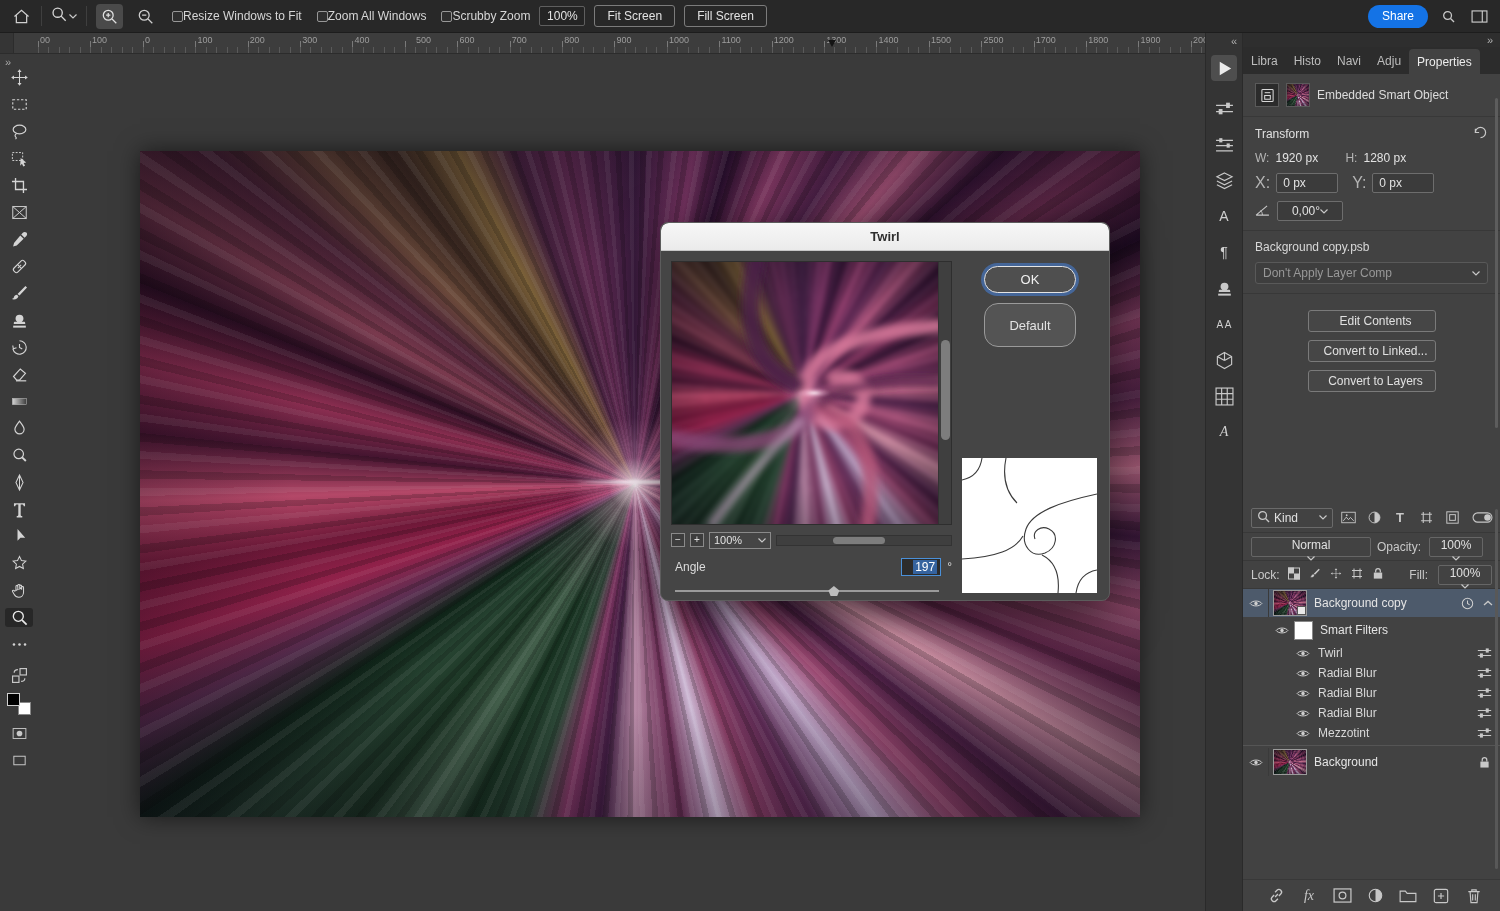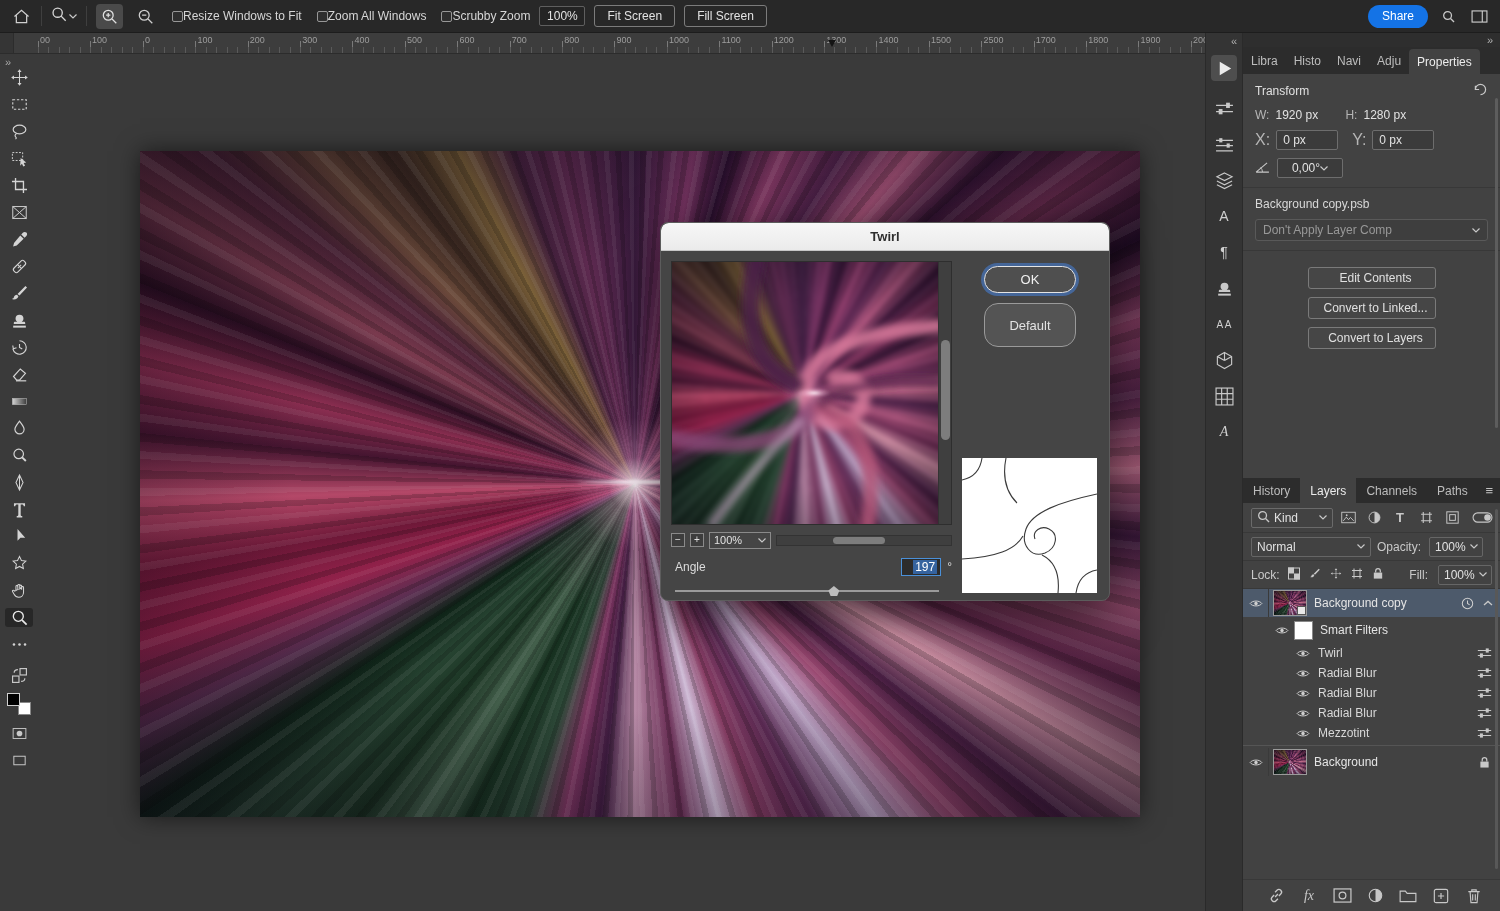--- a/index.html
+++ b/index.html
@@ -114,21 +114,21 @@
 
   #layers-panel{position:absolute;left:0;right:0;top:470px;bottom:0;background:#424242;}
   .filter-bar{height:30px;display:flex;align-items:center;gap:4px;padding:0 6px 0 8px;border-bottom:1px solid #383838;}
   .kind-select{width:82px;height:20px;border:1px solid #6a6a6a;border-radius:2px;display:flex;align-items:center;gap:4px;padding:0 5px;font-size:12px;color:#e0e0e0;}
   .kind-select .grow{flex:1;}
   .fbtn{width:22px;height:20px;display:grid;place-items:center;}
   .fbtn svg{width:15px;height:13px;}
   .tglyph{font-size:13px;color:#c8c8c8;font-weight:bold;}
   .ftoggle{margin-left:auto;display:grid;place-items:center;width:24px;}
   .blend-bar{height:28px;display:flex;align-items:center;gap:6px;padding:0 8px;border-bottom:1px solid #383838;font-size:12px;color:#c9c9c9;}
-  .mini-select{height:20px;border:1px solid #666;border-radius:2px;display:flex;align-items:center;justify-content:space-between;gap:4px;padding:0 5px;font-size:12px;color:#e0e0e0;}
+  .mini-select{height:20px;border:1px solid #666;border-radius:2px;display:flex;align-items:center;justify-content:space-between;gap:4px;padding:0 5px;font-size:12px;color:#e0e0e0;flex-direction:column;}
   .blend-select{width:120px;}
   .op-select{width:54px;margin-left:2px;}
   .lock-bar{height:28px;display:flex;align-items:center;gap:8px;padding:0 8px;border-bottom:1px solid #383838;font-size:12px;color:#c9c9c9;justify-content:center;}
   .lockicons{display:flex;align-items:center;gap:9px;}
   .lockicons svg{width:12px;height:13px;}
   .fill-lbl{margin-left:auto;}
   #layer-list{display:flex;flex-direction:column;}
   .lrow{height:28px;display:flex;align-items:center;position:relative;}
   .lrow.sel{background:#4d5a6b;}
   .eyecell{width:26px;min-width:26px;align-self:stretch;display:flex;align-items:center;justify-content:center;border-right:1px solid #3a3a3a;}
@@ -253,21 +253,21 @@
     <div class="ticks-major"></div>
     <div class="ticks-minor"></div>
     <div id="ruler-labels">
         <span class="rlbl" style="left:40px">00</span>
         <span class="rlbl" style="left:92px">100</span>
         <span class="rlbl" style="left:145px">0</span>
         <span class="rlbl" style="left:197.4px">100</span>
         <span class="rlbl" style="left:249.8px">200</span>
         <span class="rlbl" style="left:302.2px">300</span>
         <span class="rlbl" style="left:354.6px">400</span>
-        <span class="rlbl" style="left:407px">500</span>
+        <span class="rlbl" style="left:416px">500</span>
         <span class="rlbl" style="left:459.4px">600</span>
         <span class="rlbl" style="left:511.8px">700</span>
         <span class="rlbl" style="left:564.2px">800</span>
         <span class="rlbl" style="left:616.5999999999999px">900</span>
         <span class="rlbl" style="left:669px">1000</span>
         <span class="rlbl" style="left:721.4px">1100</span>
         <span class="rlbl" style="left:773.8px">1200</span>
         <span class="rlbl" style="left:826.1999999999999px">1300</span>
         <span class="rlbl" style="left:878.6px">1400</span>
         <span class="rlbl" style="left:931px">1500</span>
@@ -532,20 +532,36 @@
     </div>
     <div id="dock-tabs">
         <div class="dtab">Libra</div>
         <div class="dtab">Histo</div>
         <div class="dtab">Navi</div>
         <div class="dtab">Adju</div>
         <div class="dtab active">Properties</div>
       </div>
 
     <div id="properties-panel">
+      <div class="p-sec so-row">
+        <span class="so-thumb">
+            <svg viewBox="0 0 16 16" width="15" height="15" fill="none" stroke="#d8d8d8" stroke-width="1.1">
+              <rect x="2" y="1.5" width="12" height="13" rx="1"></rect>
+              <rect x="5" y="8" width="6" height="4"></rect>
+              <path d="M5 5h6"></path>
+            </svg>
+          </span>
+        <span class="so-thumb art">
+            <div class="g-conic"></div>
+            <div class="g-vig"></div>
+            <div class="g-rays"></div>
+            <div class="g-glow"></div>
+          </span>
+        <span class="so-label">Embedded Smart Object</span>
+      </div>
       <div class="p-sec">
         <div class="p-head">
           <span>Transform</span>
           <span><svg viewBox="0 0 16 14" width="15" height="13" fill="none" stroke="#c8c8c8" stroke-width="1.3">
                 <path d="M2.5 7a5.5 5.5 0 115.5 5.5"></path>
                 <path d="M2.5 3v4h4"></path>
               </svg></span>
         </div>
         <div class="wh-row">
           <span class="plab">W:</span>
@@ -586,27 +602,20 @@
         </div>
       </div>
       <div class="p-btns">
         <button>Edit Contents</button>
         <button>Convert to Linked...</button>
         <button>Convert to Layers</button>
       </div>
       <div id="prop-scroll"></div>
     </div>
 
-    <div id="layers-tabs">
-      <div class="ltab">History</div>
-        <div class="ltab active">Layers</div>
-        <div class="ltab">Channels</div>
-        <div class="ltab">Paths</div>
-        <span id="panel-menu">≡</span>
-    </div>
 
     <div id="layers-panel">
       <div class="filter-bar">
         <span class="kind-select">
           <span><svg viewBox="0 0 14 14" width="13" height="13" fill="none" stroke="#c8c8c8" stroke-width="1.4">
                 <circle cx="6" cy="6" r="4.2"></circle>
                 <path d="M9.2 9.2L13 13"></path>
               </svg></span>
           <span class="grow">Kind</span>
           <span class="caret-svg">

